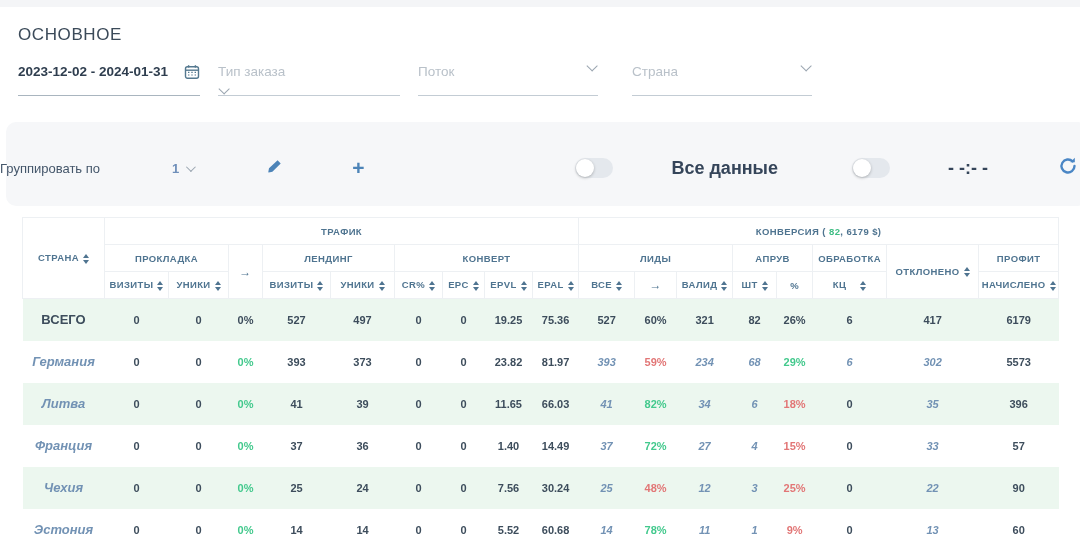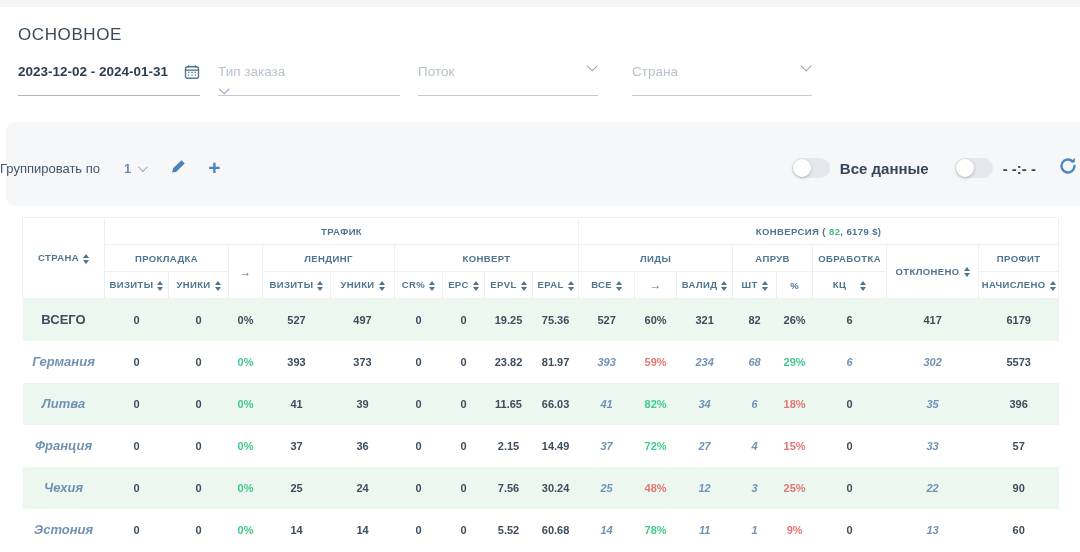--- a/index.html
+++ b/index.html
@@ -22,32 +22,32 @@
   .f-sel  { font-size:13.5px; font-weight:400; color:#33404f; white-space:nowrap; overflow:hidden; }
   .f-ph   { font-size:13.5px; color:#b9c1c9; white-space:nowrap; }
   .chev { width:8px; height:8px; border-right:1.6px solid #9aa5b0; border-bottom:1.6px solid #9aa5b0;
     transform:rotate(45deg) translateY(-3px); flex:none; margin-right:4px; }
   .cal-icon { flex:none; margin-left:8px; }
 
   
   .band { position:absolute; left:6px; top:122px; width:1082px; height:84px; background:#f6f7f9;
     border-radius:10px; }
   .band-row { position:absolute; left:0; top:150px; width:1080px; height:36px; display:flex;
-    align-items:center; }
+    align-items:center;gap:48px; }
   .group-label { font-size:13px; color:#44566a; margin-left:0; }
   .group-select { display:flex; align-items:center; margin-left:24px; cursor:pointer; }
   .group-val { font-size:13px; color:#6f8fba; font-weight:600; }
   .group-select .chev { transform:rotate(45deg) translateY(-2px); margin-left:7px; width:7px; height:7px; }
   .tool-ic { margin-left:22px; cursor:pointer; display:flex; align-items:center; }
   .plus-glyph { font-size:21px; font-weight:600; color:#4d84b8; line-height:18px; }
   .spacer { flex:1; }
   .toggle { width:38px; height:20px; background:#e4e8ed; border-radius:10px; position:relative; flex:none; cursor:pointer; }
   .knob { position:absolute; left:1px; top:1px; width:18px; height:18px; border-radius:50%;
     background:#fff; box-shadow:0 1px 3px rgba(0,0,0,.25); }
-  .tgl-label { font-size:15px; font-weight:700; color:#35455a; margin-left:10px; white-space:nowrap; }
+  .tgl-label { font-size:18px; font-weight:700; color:#35455a; margin-left:10px; white-space:nowrap; }
   .t2 { margin-left:26px; }
   .refresh { margin-left:22px; margin-right:2px; cursor:pointer; }
 
   
   .table-wrap { position:absolute; left:22px; top:217px; width:1036px; }
   table { border-collapse:collapse; table-layout:fixed; width:1036px; }
   thead td { border:1px solid #edf0f3; background:#fff; text-align:center; vertical-align:middle;
     font-size:9.5px; font-weight:700; letter-spacing:.4px; color:#4f7490; height:27px; padding:0 2px; }
   thead .arrow-head { font-size:12px; }
   .sort { display:inline-flex; flex-direction:column; vertical-align:middle; margin-left:4px; gap:2px; }
@@ -312,21 +312,21 @@
         </tr>
         <tr class="shade-white">
           <td class="country-cell c-blue">Франция</td>
           <td class="c-dark">0</td>
           <td class="c-dark">0</td>
           <td class="c-green">0%</td>
           <td class="c-dark">37</td>
           <td class="c-dark">36</td>
           <td class="c-dark">0</td>
           <td class="c-dark">0</td>
-          <td class="c-dark">2.15</td>
+          <td class="c-dark">1.40</td>
           <td class="c-dark">14.49</td>
           <td class="c-blue">37</td>
           <td class="c-green">72%</td>
           <td class="c-blue">27</td>
           <td class="c-blue">4</td>
           <td class="c-red">15%</td>
           <td class="c-dark">0</td>
           <td class="c-blue">33</td>
           <td class="c-dark">57</td>
         </tr>

